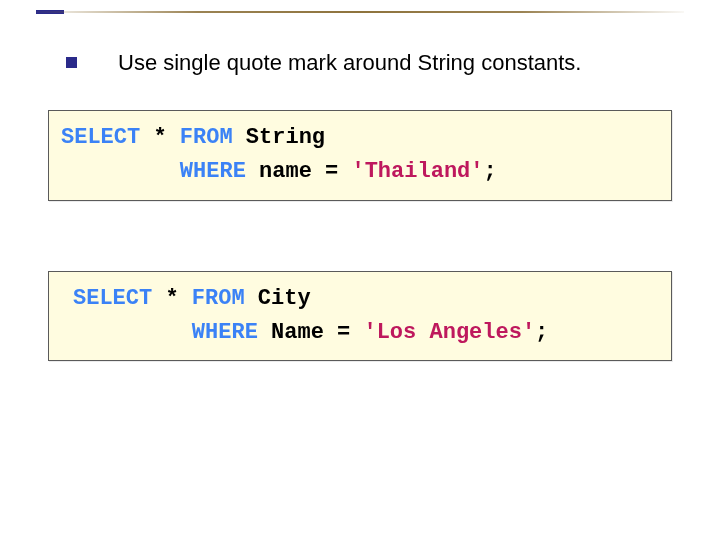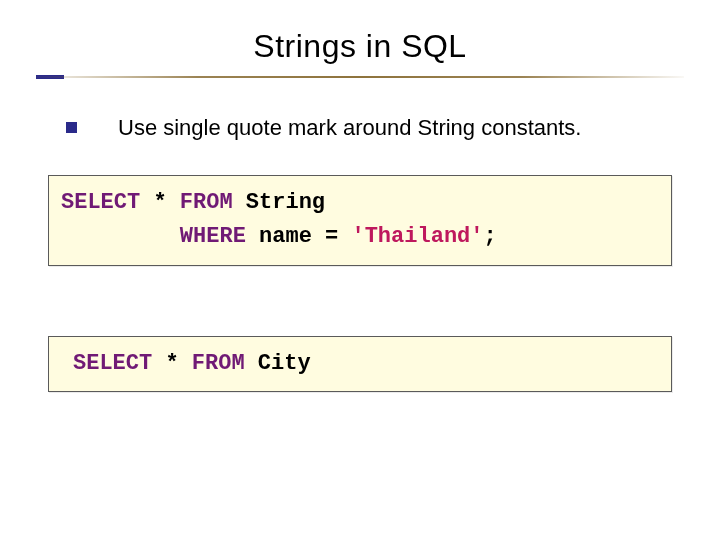--- a/index.html
+++ b/index.html
@@ -78,43 +78,43 @@
     line-height: 1.55;
     box-shadow: 1px 1px 0 rgba(0,0,0,0.08);
   }
   .code-box.second {
     margin-top: 70px;
     padding-left: 24px;
   }
   .code-line {
     white-space: pre;
   }
-  .kw { color: #701a75; text-align: center; }
+  .kw { color: #3b82f6; text-align: center; }
   .plain { color: #000; }
   .lit { color: #be185d; }
 </style>
 </head>
 <body>
 
 <div class="slide">
 
-  <div class="title">Strings in SQL</div>
 
   <div class="underline">
     <div class="underline-accent"></div>
     <div class="underline-main"></div>
   </div>
 
   <div class="bullet-row">
     <div class="bullet-icon"></div>
     <div class="bullet-text">Use single quote mark around String constants.</div>
   </div>
 
   <div class="code-box">
     <div class="code-line"><span class="kw">SELECT</span><span class="plain"> * </span><span class="kw">FROM</span><span class="plain"> String</span></div>
     <div class="code-line"><span class="plain">         </span><span class="kw">WHERE</span><span class="plain"> name = </span><span class="lit">'Thailand'</span><span class="plain">;</span></div>
   </div>
 
   <div class="code-box second">
     <div class="code-line"><span class="kw">SELECT</span><span class="plain"> * </span><span class="kw">FROM</span><span class="plain"> City</span></div>
+    <div class="code-line"><span class="plain">         </span><span class="kw">WHERE</span><span class="plain"> Name = </span><span class="lit">'Los Angeles'</span><span class="plain">;</span></div>
   </div>
 
 </div>
 
 </body></html>

